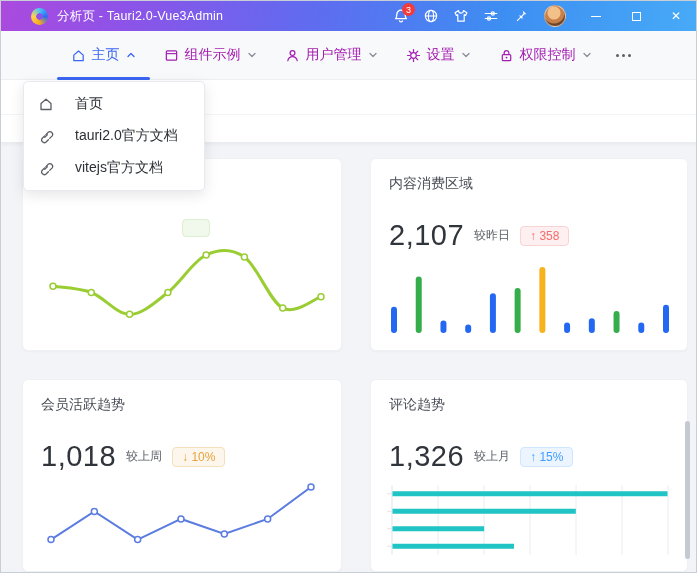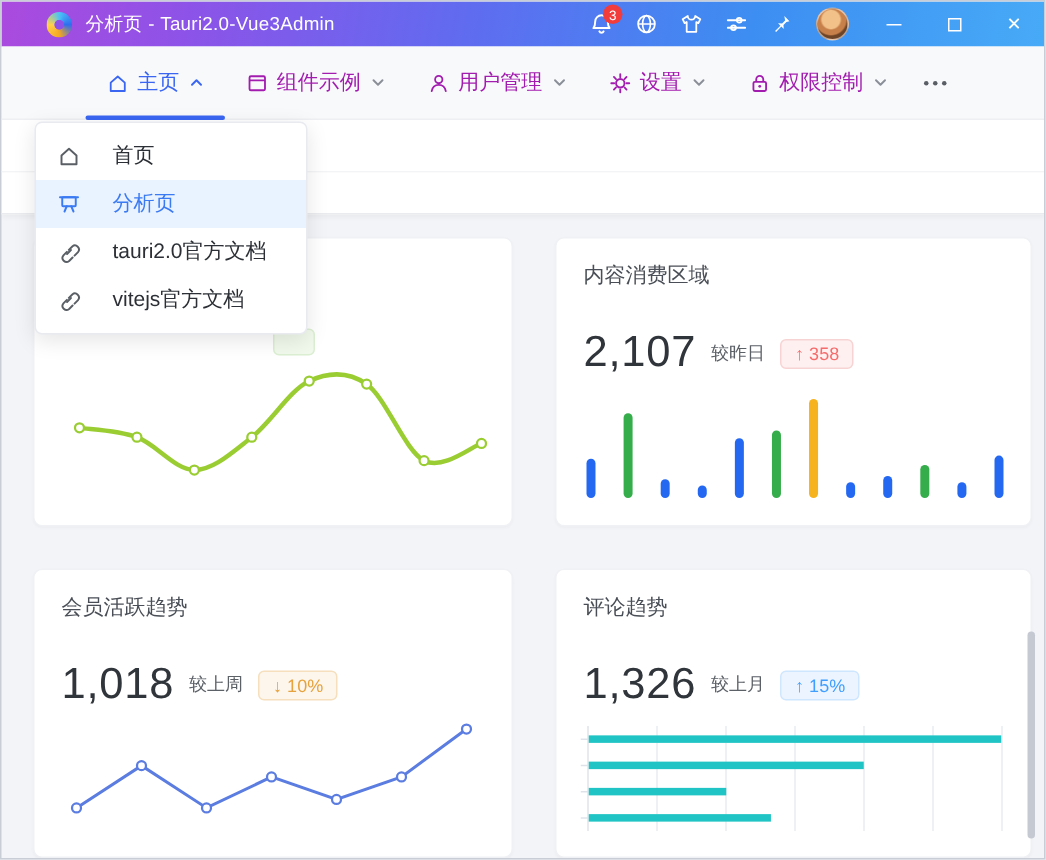--- a/index.html
+++ b/index.html
@@ -299,28 +299,20 @@
 
   </div>
 
   <div class="dropdown">
     <div class="dd-item">
       <svg width="16" height="16" viewBox="0 0 16 16">
         <path d="M3 13.5V7.6L8 3.2l5 4.4v5.9z" fill="none" stroke="currentColor" stroke-width="1.3" stroke-linejoin="round"></path>
       </svg>
       <span>首页</span>
     </div>
-    <div class="dd-item active">
-      <svg width="16" height="16" viewBox="0 0 16 16">
-        <path d="M2 3.5h12" stroke="currentColor" stroke-width="1.3" stroke-linecap="round"></path>
-        <rect x="3.5" y="3.5" width="9" height="6" rx="0.6" fill="none" stroke="currentColor" stroke-width="1.3"></rect>
-        <path d="M6.5 9.5 5 13M9.5 9.5 11 13" stroke="currentColor" stroke-width="1.3" stroke-linecap="round"></path>
-      </svg>
-      <span>分析页</span>
-    </div>
     <div class="dd-item">
       <svg width="16" height="16" viewBox="0 0 16 16">
         <g fill="none" stroke="currentColor" stroke-width="1.3" stroke-linecap="round">
           <path d="M6.6 9.4 4.3 11.7a2.7 2.7 0 0 0 3.8 3.8l2.3-2.3" transform="translate(0,-1.5)"></path>
           <path d="M9.4 6.6l2.3-2.3a2.7 2.7 0 0 1 3.8 3.8l-2.3 2.3" transform="translate(-1.5,0)"></path>
           <path d="M6.7 9.3l2.6-2.6"></path>
         </g>
       </svg>
       <span>tauri2.0官方文档</span>
     </div>

